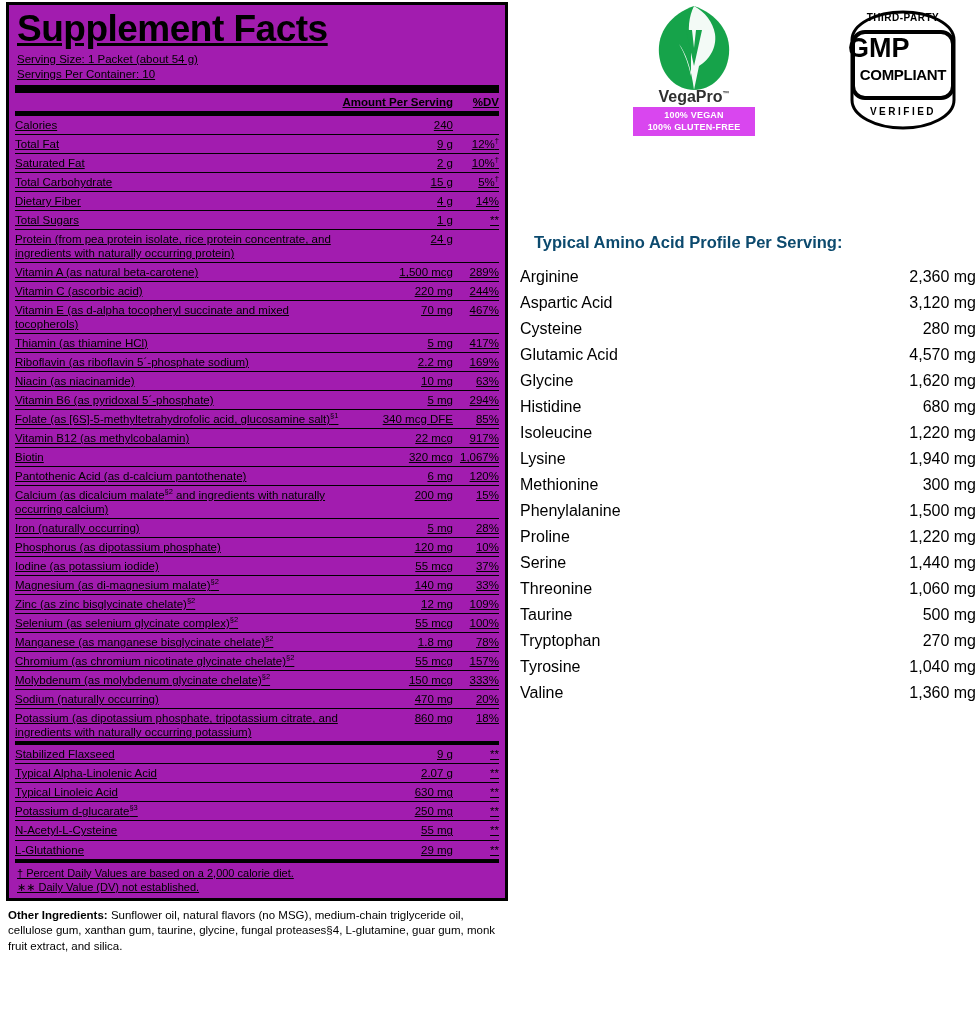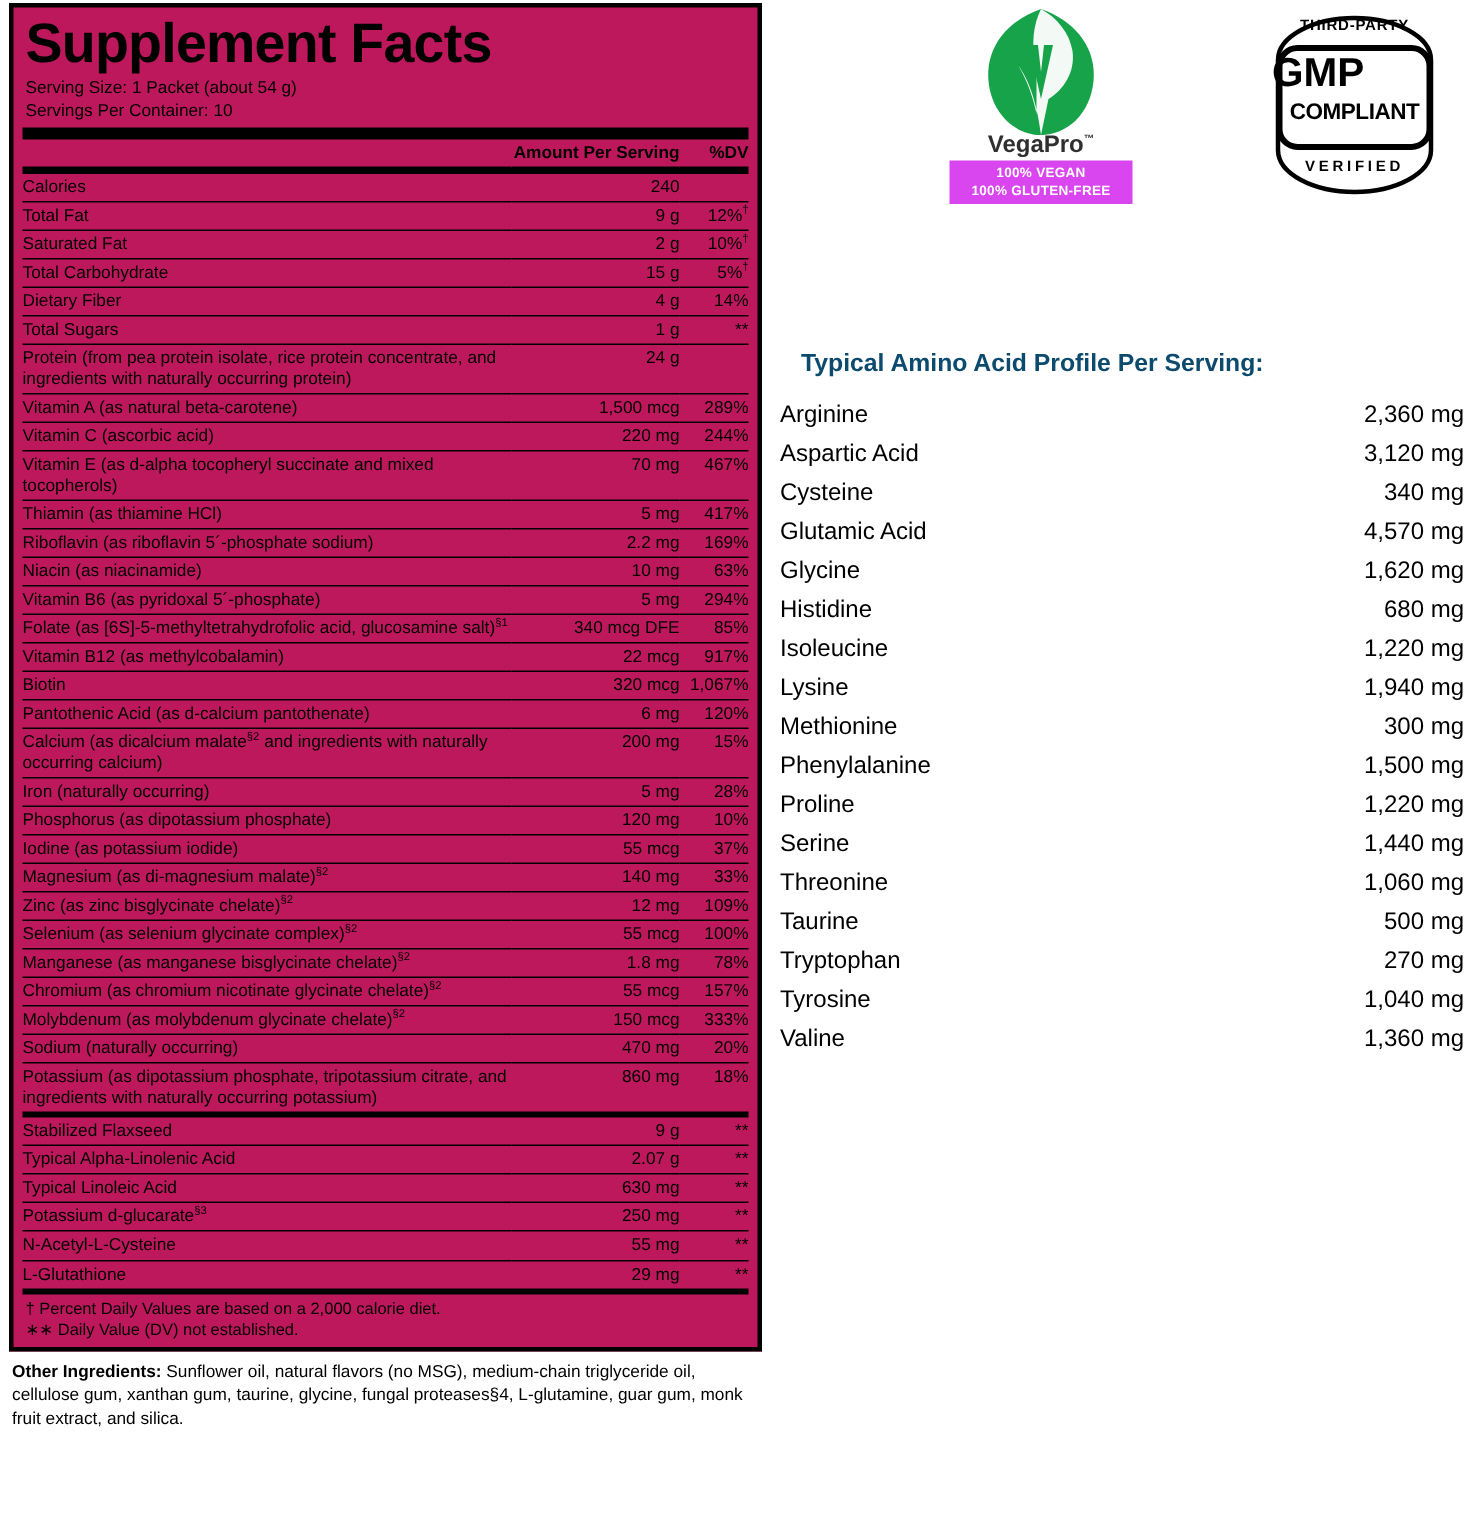--- a/index.html
+++ b/index.html
@@ -18,21 +18,22 @@
 
   
   #left-col {
     position: absolute;
     left: 6px; top: 2px;
     width: 502px;
   }
   .sf-box {
     border: 3px solid #000;
     padding: 4px 6px 3px 6px;
-    background: #be185d;
+    background: #a21caf;
+    text-decoration: underline;
   }
   .sf-title {
     font-family: "Liberation Sans", sans-serif;
     font-weight: bold;
     font-size: 37px;
     line-height: 1.0;
     letter-spacing: -0.5px;
     margin: 1px 0 5px 2px;
   }
   .sf-serving {
@@ -461,21 +462,21 @@
             <tr>
               <td class="aa-name">Arginine</td>
               <td class="aa-val">2,360 mg</td>
             </tr>
             <tr>
               <td class="aa-name">Aspartic Acid</td>
               <td class="aa-val">3,120 mg</td>
             </tr>
             <tr>
               <td class="aa-name">Cysteine</td>
-              <td class="aa-val">340 mg</td>
+              <td class="aa-val">280 mg</td>
             </tr>
             <tr>
               <td class="aa-name">Glutamic Acid</td>
               <td class="aa-val">4,570 mg</td>
             </tr>
             <tr>
               <td class="aa-name">Glycine</td>
               <td class="aa-val">1,620 mg</td>
             </tr>
             <tr>

